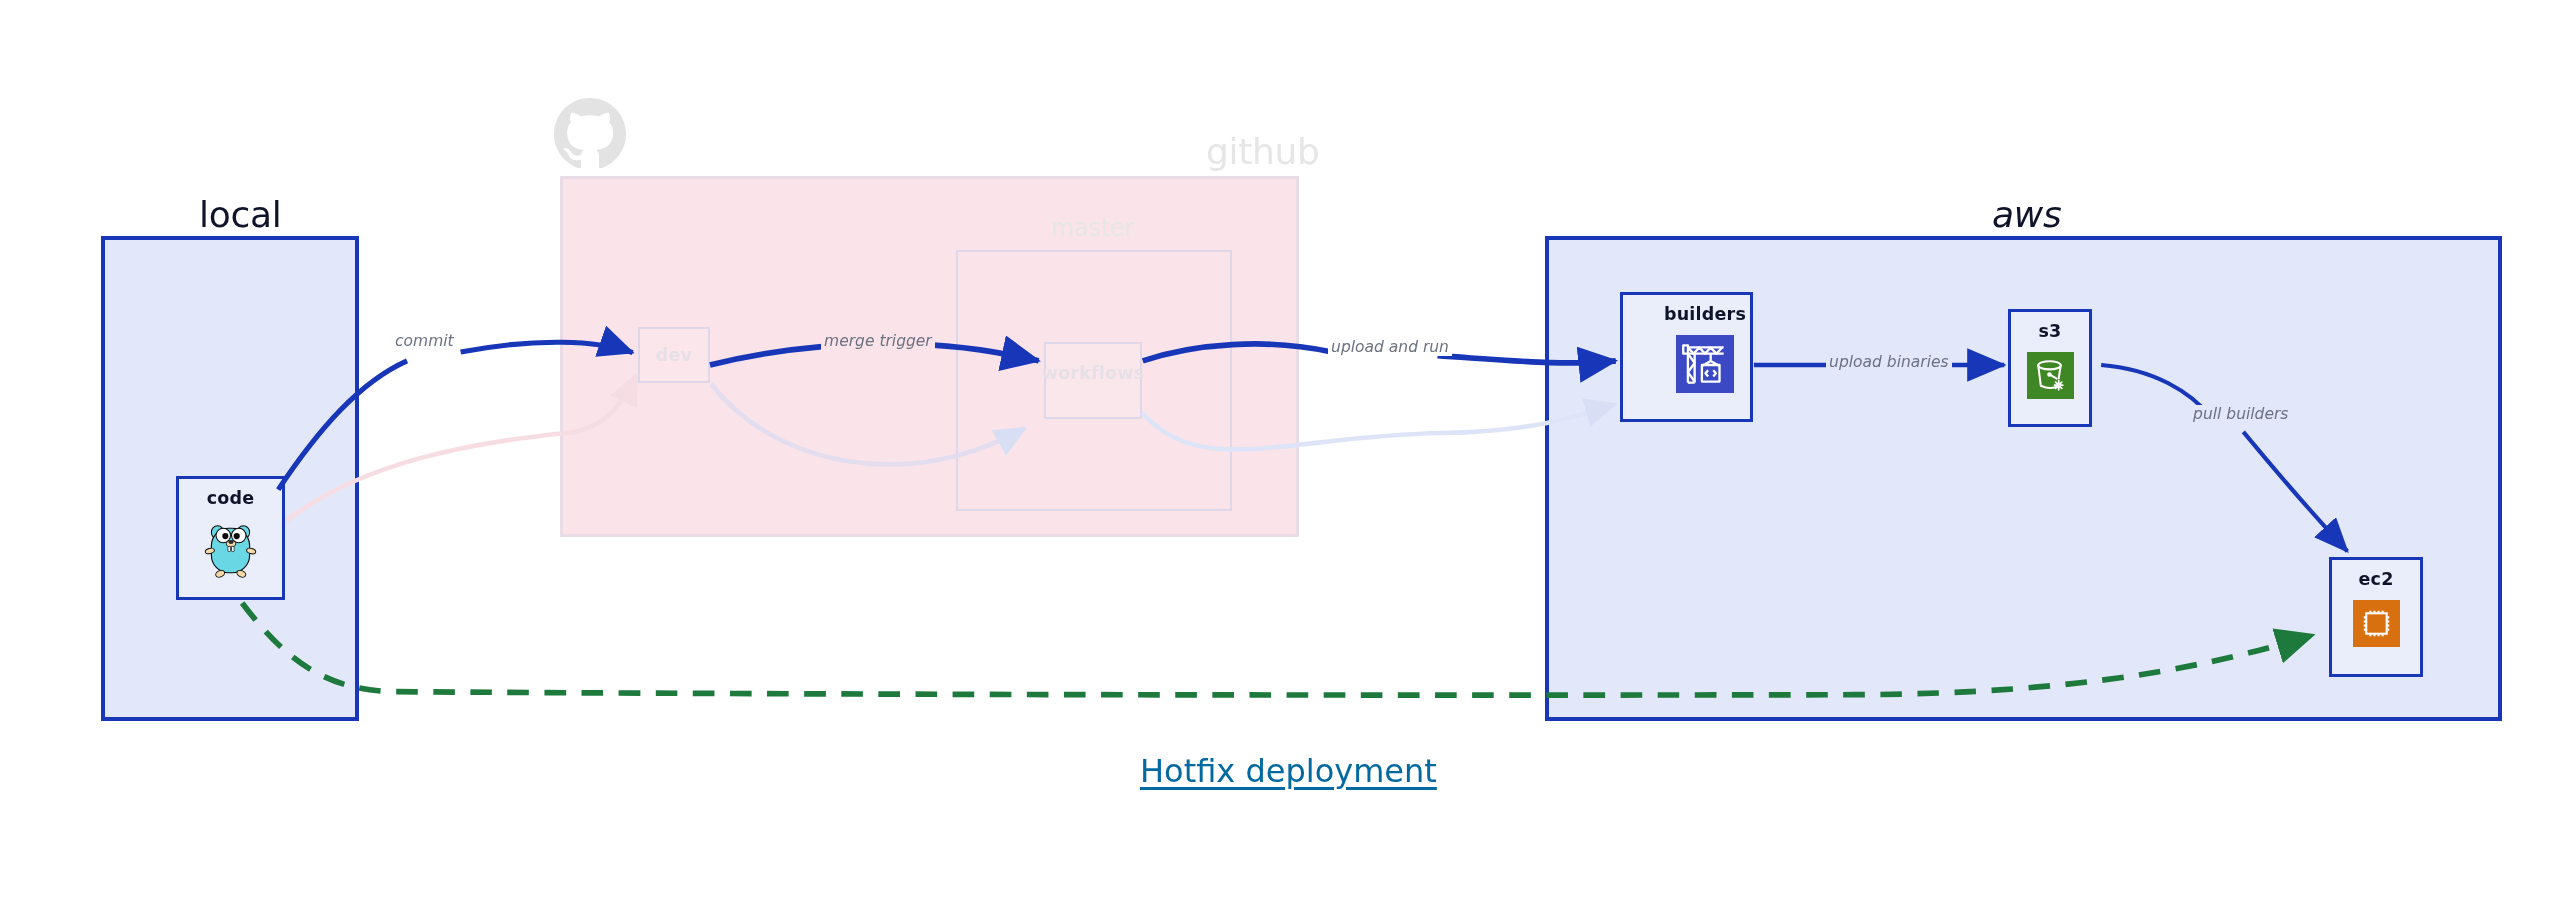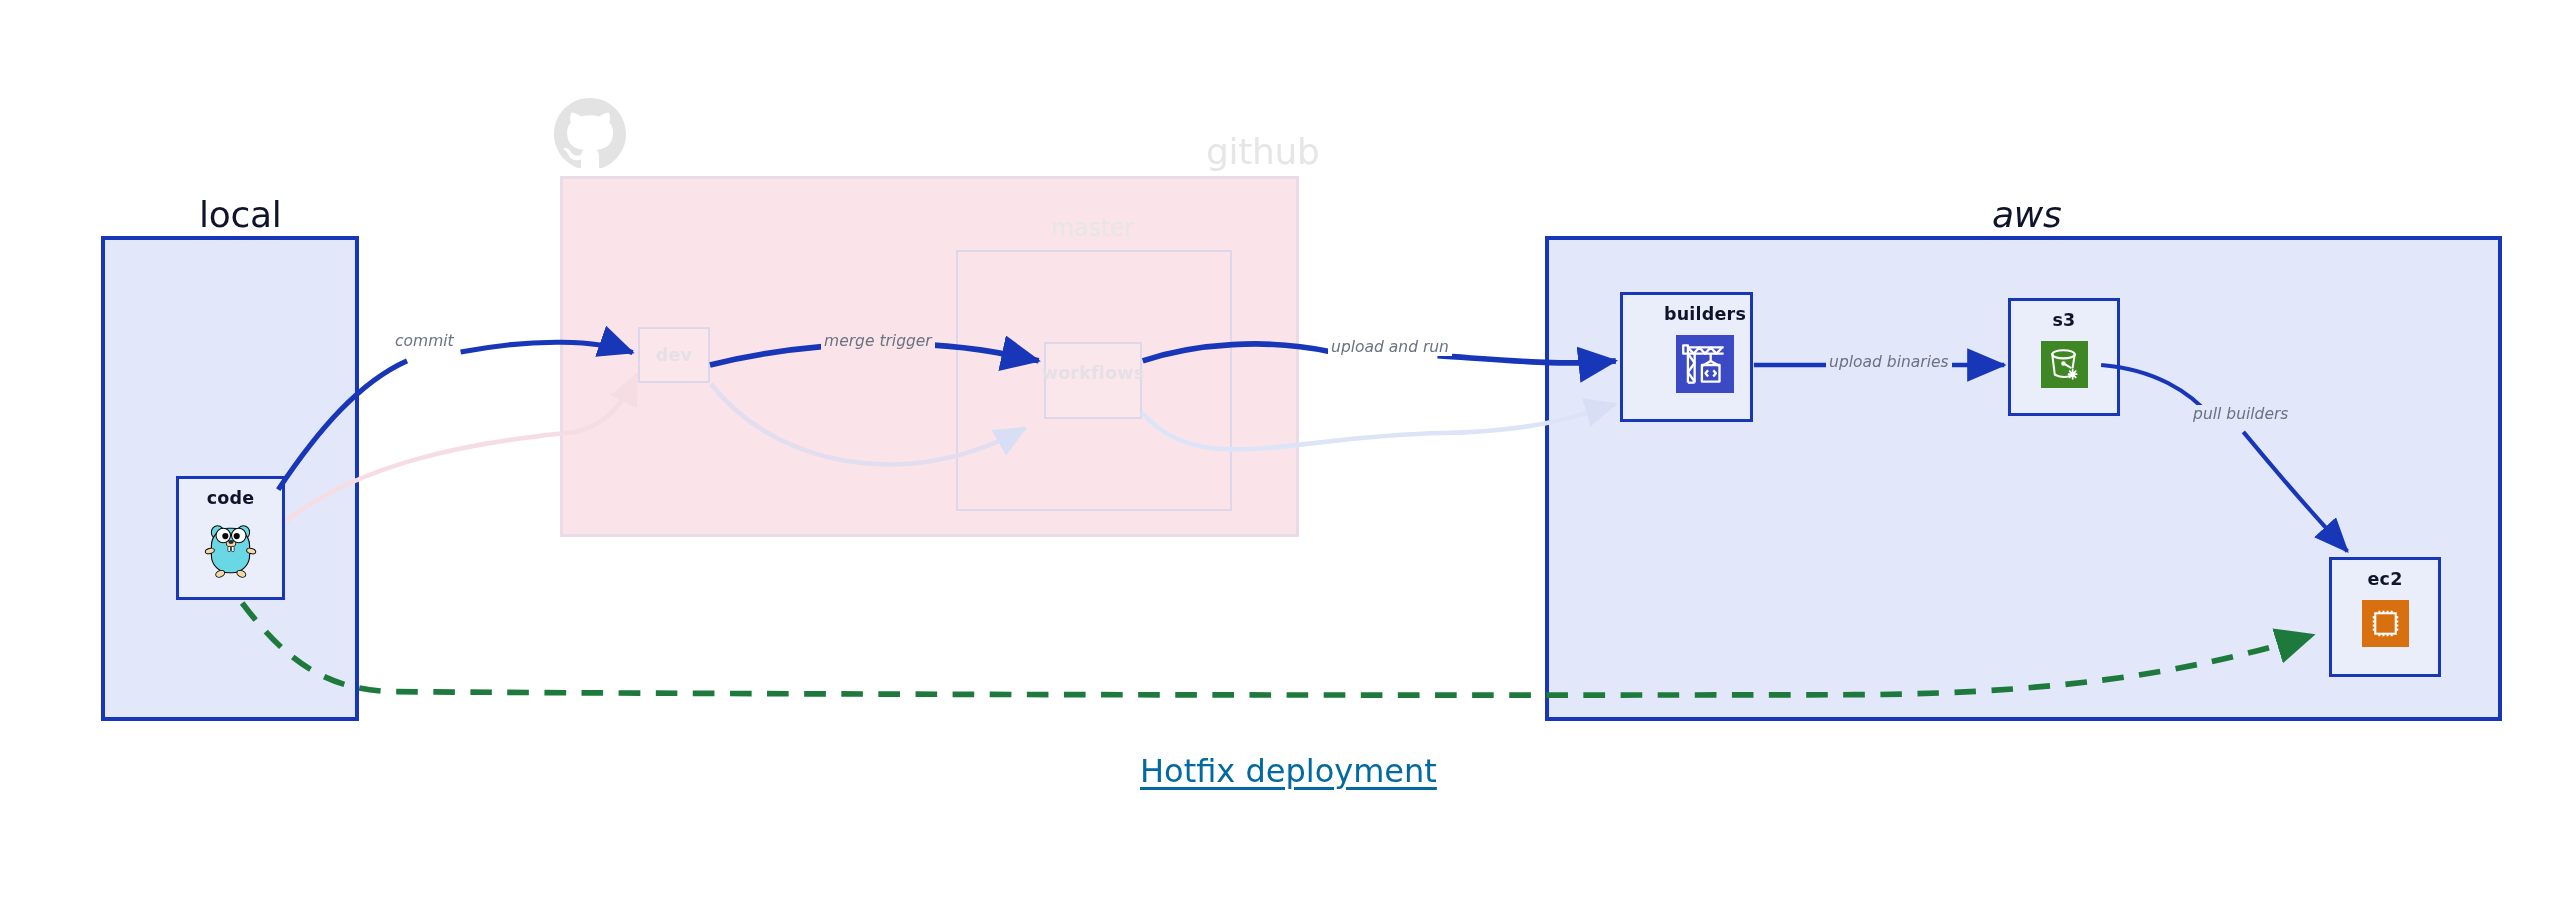--- a/index.html
+++ b/index.html
@@ -175,40 +175,40 @@
           <path d="M23 36 L36 54 L23 72 L36 90"></path>
           <path d="M67 36 V50"></path>
           <path d="M50 60 L67 50 L84 60"></path>
           <rect x="50" y="58" width="34" height="32"></rect>
           <path d="M62 68 L57 74 L62 80 M72 68 L77 74 L72 80"></path>
         </g>
       </svg>
     </span>
   </div>
 
-  <div class="node" style="left:2008px; top:298px; width:112px; height:118px;">
+  <div class="node" style="left:2008px; top:309px; width:84px; height:118px;">
     <span class="node-title">s3</span>
     <span class="node-icon">
       <svg width="47" height="47" viewBox="0 0 92 92" aria-hidden="true">
         <rect x="0" y="0" width="92" height="92" fill="#3F8624"></rect>
         <g fill="none" stroke="#FFFFFF" stroke-width="4" stroke-linecap="round" stroke-linejoin="round">
           <ellipse cx="44" cy="26" rx="22" ry="8"></ellipse>
           <path d="M22 26 L27 66 Q44 74 58 68"></path>
           <path d="M66 26 L62 52"></path>
           <path d="M44 44 L58 52"></path>
           <circle cx="44" cy="44" r="2.5" fill="#FFFFFF"></circle>
           <g stroke-width="3.4">
             <path d="M62 56 V74 M54 65 H70 M56 59 L68 71 M68 59 L56 71"></path>
           </g>
         </g>
       </svg>
     </span>
   </div>
 
-  <div class="node" style="left:2329px; top:557px; width:112px; height:120px;">
+  <div class="node" style="left:2329px; top:557px; width:94px; height:120px;">
     <span class="node-title">ec2</span>
     <span class="node-icon">
       <svg width="47" height="47" viewBox="0 0 92 92" aria-hidden="true">
         <rect x="0" y="0" width="92" height="92" fill="#D9700F"></rect>
         <g stroke="#FFFFFF" stroke-width="4" fill="none">
           <rect x="26" y="26" width="40" height="40"></rect>
           <path d="M21 34 H26 M21 42 H26 M21 50 H26 M21 58 H26"></path>
           <path d="M66 34 H71 M66 42 H71 M66 50 H71 M66 58 H71"></path>
           <path d="M34 21 V26 M42 21 V26 M50 21 V26 M58 21 V26"></path>
           <path d="M34 66 V71 M42 66 V71 M50 66 V71 M58 66 V71"></path>

